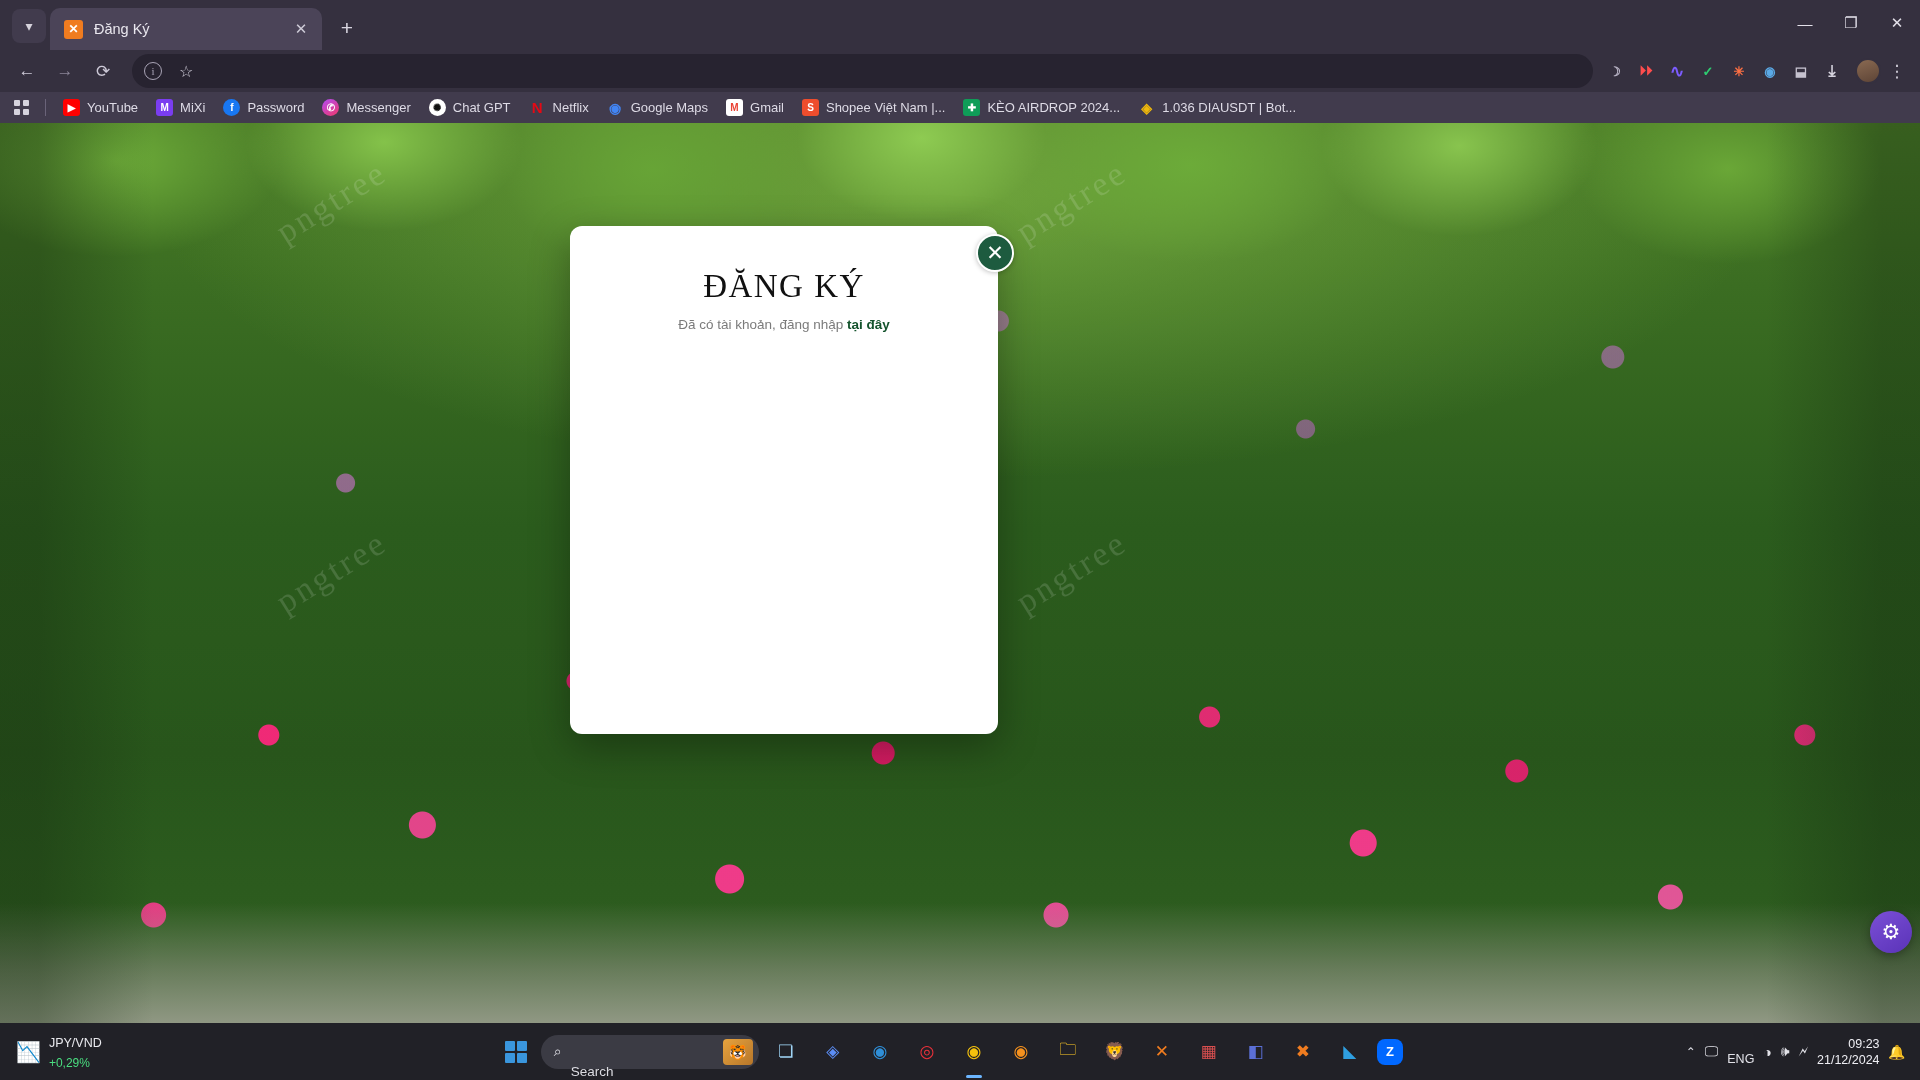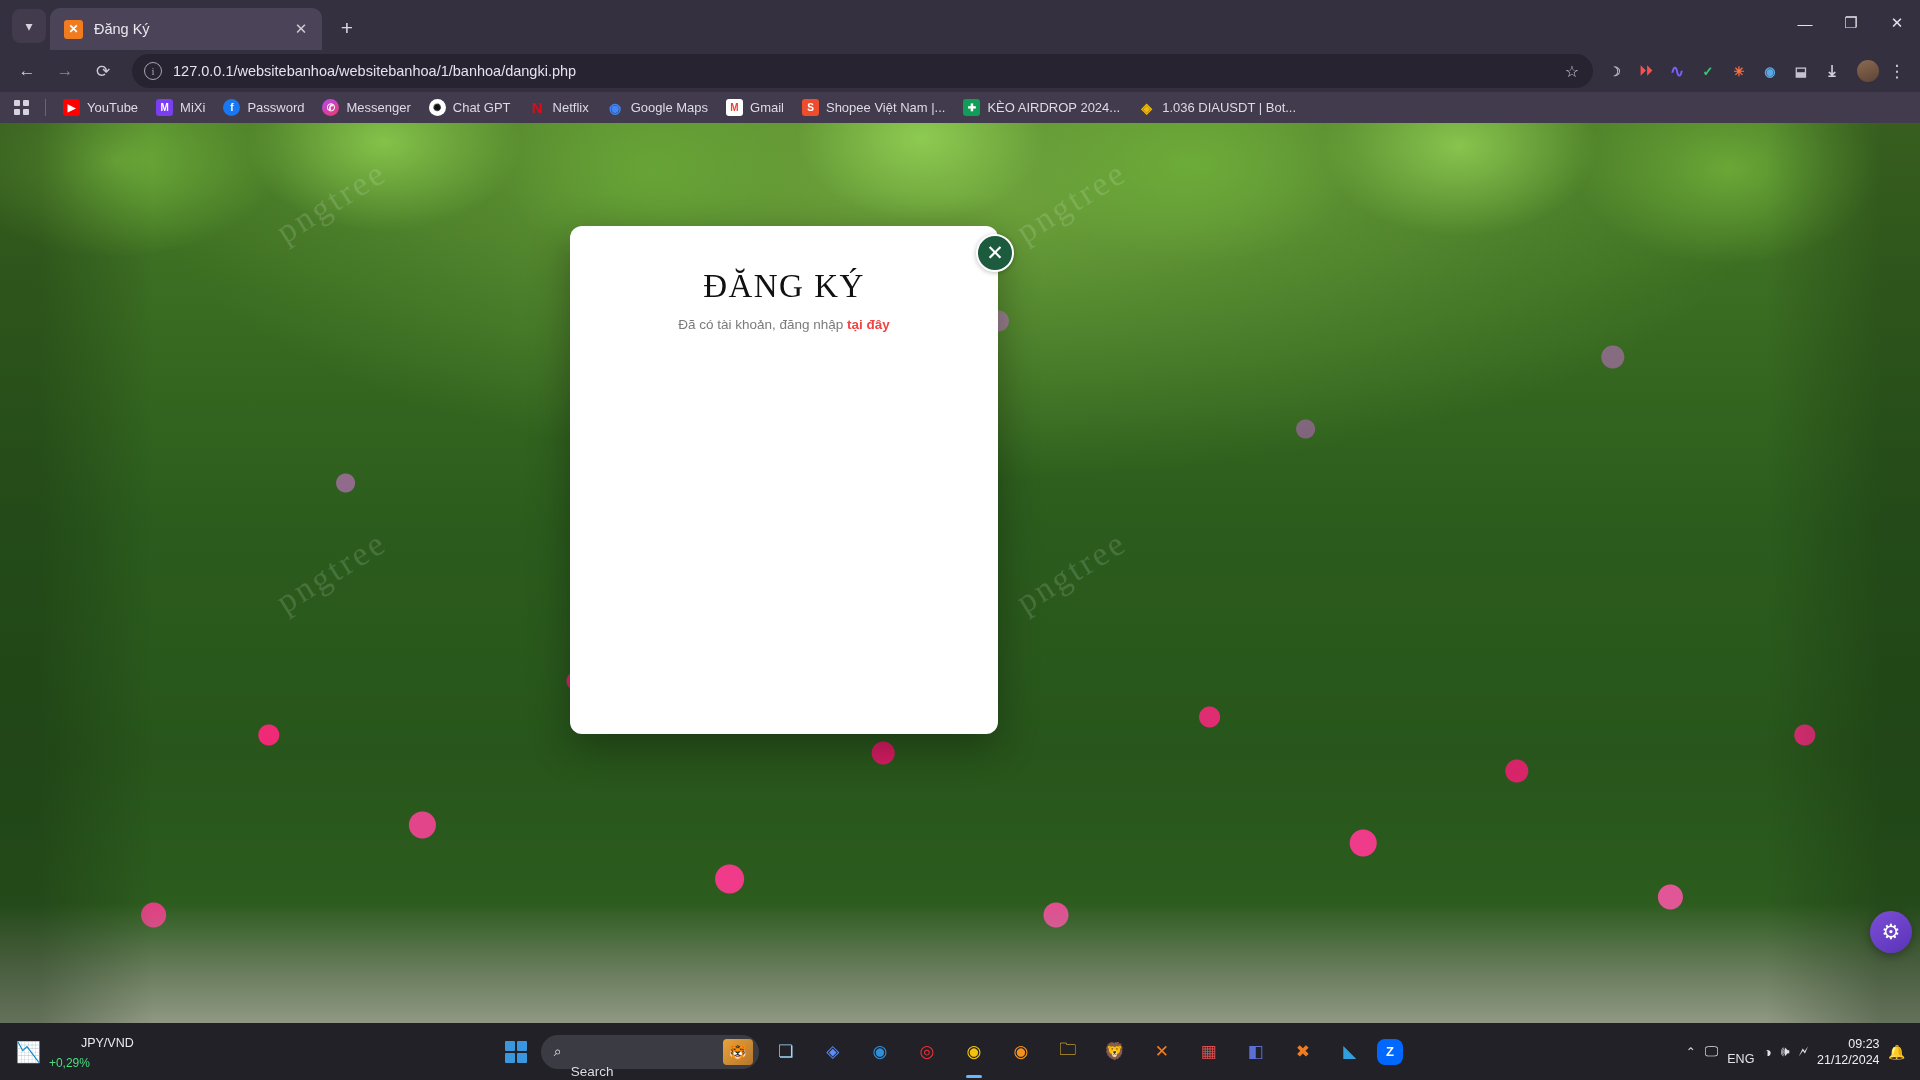--- a/index.html
+++ b/index.html
@@ -199,21 +199,21 @@
   }
   .modal-title {
     text-align: center; margin-top: 42px;
     font-size: 33px; letter-spacing: 1.5px; color: #111;
     font-family: "Liberation Serif", serif; font-weight: 400;
   }
   .modal-sub {
     text-align: center; margin-top: 12px;
     font-size: 13.5px; color: #7b7b7b;
   }
-  .modal-sub .link { color: #ef4444; font-weight: bold; cursor: pointer; text-align: right; }
+  .modal-sub .link { color: #14532d; font-weight: bold; cursor: pointer; text-align: right; }
   .form { padding: 0 51px; margin-top: 22px; }
   .field {
     width: 100%; height: 45px; background: #ebebeb;
     border: none; border-radius: 7px; margin-bottom: 19px;
     padding: 0 17px; font-size: 14.5px; color: #333;
     font-family: "Liberation Sans", sans-serif;
   }
   .field::placeholder { color: #737373; }
   .remember {
     display: flex; align-items: center; gap: 9px;
@@ -246,21 +246,21 @@
     width: 1920px; height: 57px;
     background: rgba(32,32,38,.93);
     display: flex; align-items: center;
   }
   .tb-widget {
     display: flex; align-items: center; gap: 8px;
     padding: 0 10px 0 16px; width: 215px; cursor: pointer;
   }
   .tb-w-ico { font-size: 20px; }
   .tb-w-text { line-height: 1.25; }
-  .tb-w-pair { color: #e9e9ee; font-size: 12.5px; margin-left: 32px; }
+  .tb-w-pair { color: #e9e9ee; font-size: 12.5px; }
   .tb-w-chg { color: #4ade80; font-size: 12px; }
   .tb-center {
     flex: 1; display: flex; align-items: center; justify-content: center; gap: 7px;
   }
   .tb-start {
     width: 36px; height: 36px; border-radius: 5px; cursor: pointer;
     display: grid; grid-template-columns: 1fr 1fr; grid-gap: 2px;
     padding: 7px;
   }
   .tb-start i { background: #3a96dd; border-radius: 1px; display: block; }
@@ -320,21 +320,20 @@
     </div>
   </div>
 
   <div class="toolbar">
     <div class="nav-btn">←</div>
     <div class="nav-btn dim">→</div>
     <div class="nav-btn">⟳</div>
 
     <div class="omnibox">
       <span class="omni-info">i</span>
-      <span class="omni-url">127.0.0.1/websitebanhoa/websitebanhoa/1/banhoa/dangki.php</span>
       <span class="omni-star">☆</span>
     </div>
 
     <div class="ext-icons">
       <div class="ext" style="color:#b9b4c6">☽</div>
       <div class="ext" style="color:#ff4d4d">⏵⏵</div>
       <div class="ext" style="color:#7c5cff;font-size:17px">∿</div>
       <div class="ext" style="color:#2ecc71">✓</div>
       <div class="ext" style="color:#ff7043">✳</div>
       <div class="ext" style="color:#5aa9e6">◉</div>

